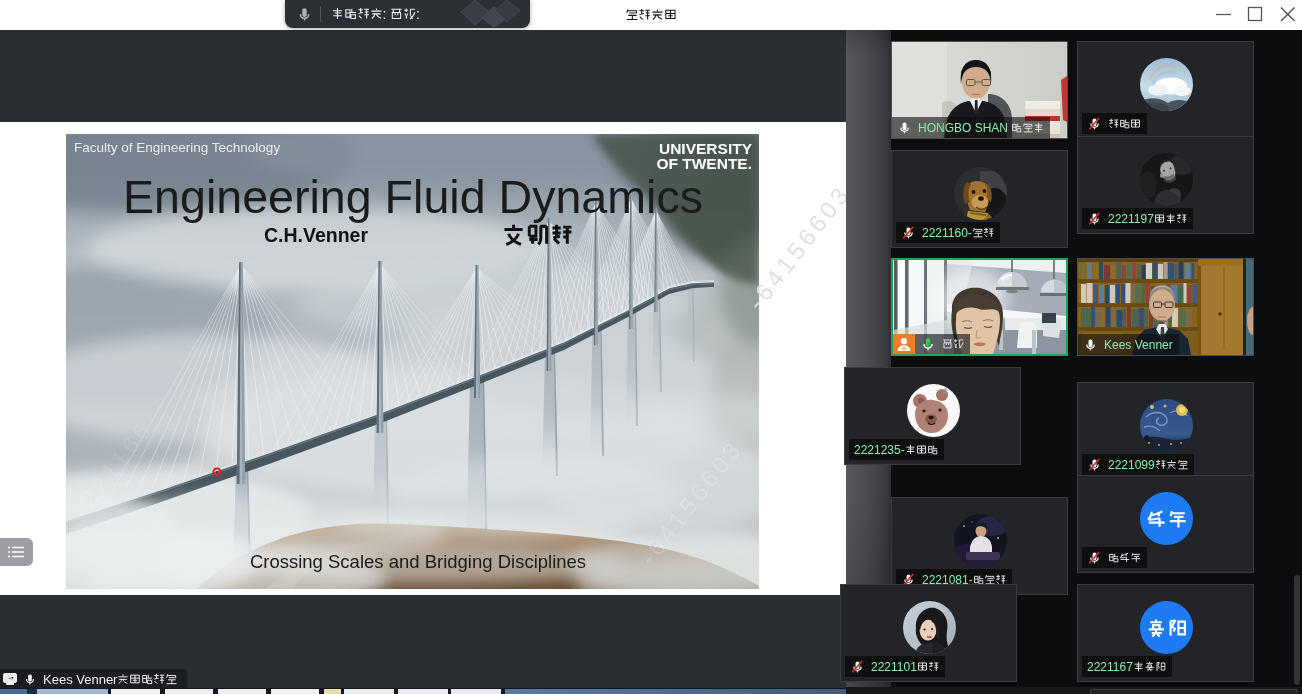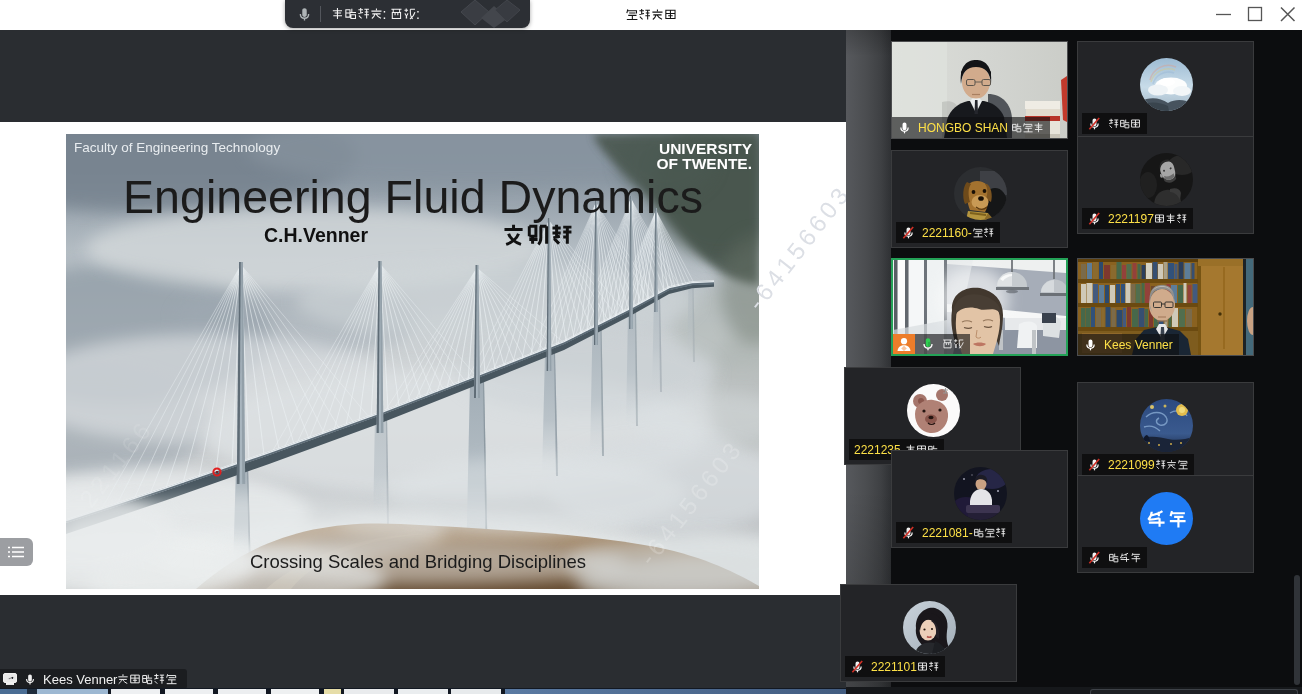--- a/index.html
+++ b/index.html
@@ -14,21 +14,21 @@
 #listbtn{left:0;top:538px;width:33px;height:28px;background:rgba(128,131,136,.78);border-radius:0 6px 6px 0}
 #sharelbl{left:0;top:669px;height:20px;background:#1b1d20;border-radius:0 3px 3px 0;display:flex;align-items:center;color:#f0f0f0;stroke:#f0f0f0;font-size:13px;padding:0 10px 0 3px}
 #panel{left:846px;top:30px;width:456px;height:657px;background:#0c0d0f}
 #strip{left:0;top:0;width:45px;height:657px;background:linear-gradient(90deg,#57595d 0,#4b4d50 45%,#3e4043 78%,#2f3134 100%)}
 #strip:after{content:"";position:absolute;left:0;top:0;width:100%;height:100%;background:linear-gradient(180deg,rgba(0,0,0,.2) 0,rgba(0,0,0,0) 4%,rgba(0,0,0,0) 70%,rgba(0,0,0,.22) 96%)}
 #thumb{left:448px;top:545px;width:6px;height:110px;background:#303338;border-radius:3px}
 .tile{position:absolute;width:177px;height:98px;background:#232427;border:1px solid #3a3b3d;overflow:hidden}
 .tile.vid{border-color:#4c4d4f}
 .tile.green{border:2px solid #23a257}
 .tile svg.art{position:absolute;left:0;top:0}
-.lbl{position:absolute;left:4px;bottom:4px;height:21px;background:rgba(10,10,11,.8);display:flex;align-items:center;padding:0 6px 0 5px;color:#fde047;stroke:#f0f0f0;font-size:12px;white-space:nowrap}
+.lbl{position:absolute;left:4px;bottom:4px;height:21px;background:rgba(10,10,11,.8);display:flex;align-items:center;padding:0 6px 0 5px;color:#86efac;stroke:#f0f0f0;font-size:12px;white-space:nowrap}
 .lbl .mic{margin-right:6px}
 .vid .lbl{left:0;bottom:0;height:21px;background:rgba(15,15,16,.62)}
 .avatar{position:absolute;left:62px;top:16px;width:53px;height:53px;border-radius:50%;overflow:hidden}
 .bluecirc{position:absolute;left:62px;top:16px;width:53px;height:53px;border-radius:50%;background:#1f7bf4;color:#fff;stroke:#fff;display:flex;align-items:center;justify-content:center;gap:1px}
 </style></head>
 <body>
 <svg width="0" height="0" style="position:absolute">
     <defs>
 <g id="g1">
         <path d="M7 1.5v2M1.5 4.5h11M2.5 7.5h9M2 12.5c2-1.5 3-3 3.5-5M6.5 7.5c1.5 2.5 3.5 4 5.5 4.7"></path>
@@ -731,21 +731,21 @@
           <use href="#micw"></use>
           <line x1="2.5" y1="13.5" x2="13" y2="1.5" stroke="#cf2f26" stroke-width="1.7"></line>
         </svg>2221099<svg class="cj" viewBox="0 0 14 14">
           <use href="#g6"></use>
         </svg><svg class="cj" viewBox="0 0 14 14">
           <use href="#g1"></use>
         </svg><svg class="cj" viewBox="0 0 14 14">
           <use href="#g4"></use>
         </svg></div>
     </div>
-<div class="tile" style="left:891px;top:450px">
+<div class="tile" style="left:891px;top:497px">
       <div class="avatar"><svg width="53" height="53" viewBox="0 0 53 53">
 <rect width="53" height="53" fill="#121420"></rect>
 <ellipse cx="38" cy="12" rx="16" ry="10" fill="#2c2a50" opacity="0.8"></ellipse>
 <ellipse cx="12" cy="40" rx="14" ry="10" fill="#241c3e" opacity="0.8"></ellipse>
 <circle cx="10" cy="12" r="1" fill="#aab" opacity="0.9"></circle>
           <circle cx="44" cy="24" r="1" fill="#aab"></circle>
 <circle cx="18" cy="8" r="0.8" fill="#889" opacity="0.8"></circle>
           <circle cx="47" cy="8" r="0.9" fill="#99a"></circle>
 <ellipse cx="27" cy="17" rx="5.5" ry="6" fill="#caa183"></ellipse>
 <path d="M21 14 C21 9 25 7 28 8 C32 8 34 12 33 16 C31 12 26 11 21 14 Z" fill="#1c1c26"></path>
@@ -808,20 +808,37 @@
 <path d="M12 53 C13 46 19 41.5 27 41.5 C36 41.5 42 46 44 53 Z" fill="#26282c"></path>
 <path d="M32 40 C38 42 42 47 43 53 L29 53 Z" fill="#1d1f23"></path>
 </svg></div>
       <div class="lbl"><svg class="mic" width="15" height="16" viewBox="0 0 16 16" style="color:#f2f2f2">
           <use href="#micw"></use>
           <line x1="2.5" y1="13.5" x2="13" y2="1.5" stroke="#cf2f26" stroke-width="1.7"></line>
         </svg>2221101<svg class="cj" viewBox="0 0 14 14">
           <use href="#g2"></use>
         </svg><svg class="cj" viewBox="0 0 14 14">
           <use href="#g6"></use>
+        </svg></div>
+    </div>
+<div class="tile" style="left:1077px;top:584px">
+      <div class="bluecirc">
+        <svg class="cj" style="width:20px;height:20px;stroke-width:1.5" viewBox="0 0 14 14">
+          <use href="#gao"></use>
+        </svg>
+        <svg class="cj" style="width:20px;height:20px;stroke-width:1.5" viewBox="0 0 14 14">
+          <use href="#gyang"></use>
+        </svg>
+      </div>
+      <div class="lbl">2221167<svg class="cj" viewBox="0 0 14 14">
+          <use href="#g5"></use>
+        </svg><svg class="cj" viewBox="0 0 14 14">
+          <use href="#gao"></use>
+        </svg><svg class="cj" viewBox="0 0 14 14">
+          <use href="#gyang"></use>
         </svg></div>
     </div>
 <div class="abs" id="titlebar"></div>
 <div class="abs" id="toolbar">
 <svg width="17" height="19" viewBox="0 0 16 16" style="position:absolute;left:11px;top:5px;color:#aeb4b6">
         <use href="#micw"></use>
       </svg>
 <div style="position:absolute;left:35px;top:6px;width:1px;height:16px;background:#53565c"></div>
 <div style="position:absolute;left:46px;top:6px;font-size:14px;stroke:#f2f2f2;color:#f2f2f2"><svg class="cj" viewBox="0 0 14 14">
           <use href="#g5"></use>

